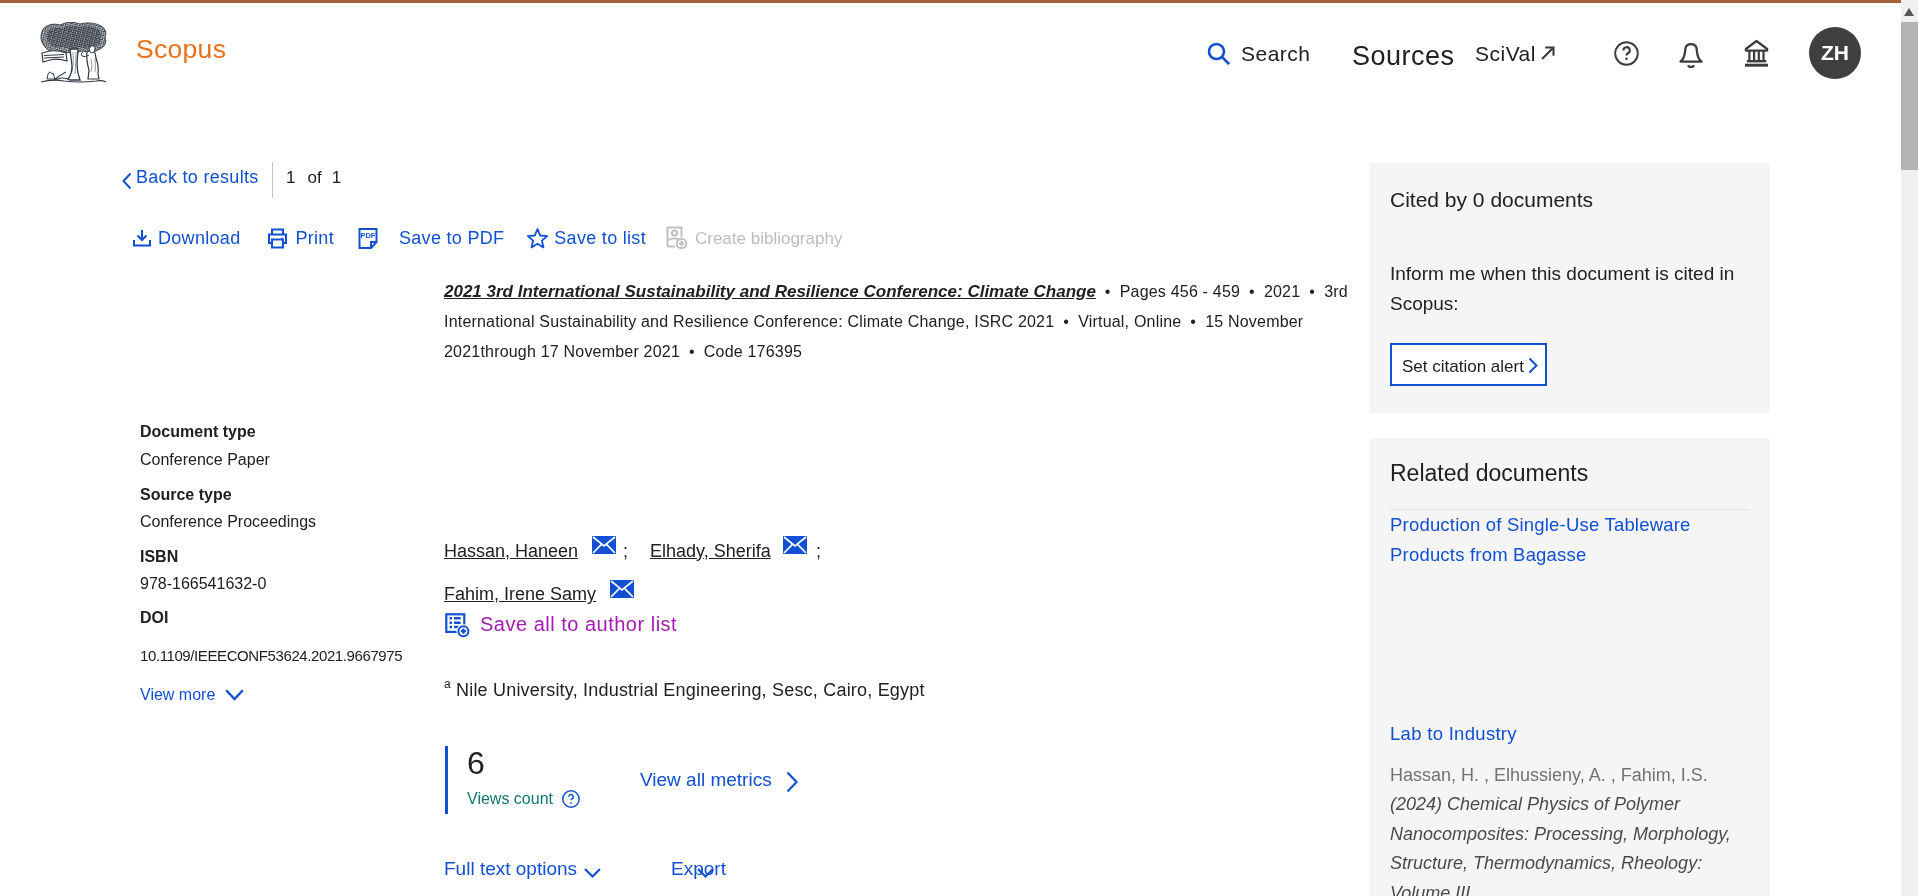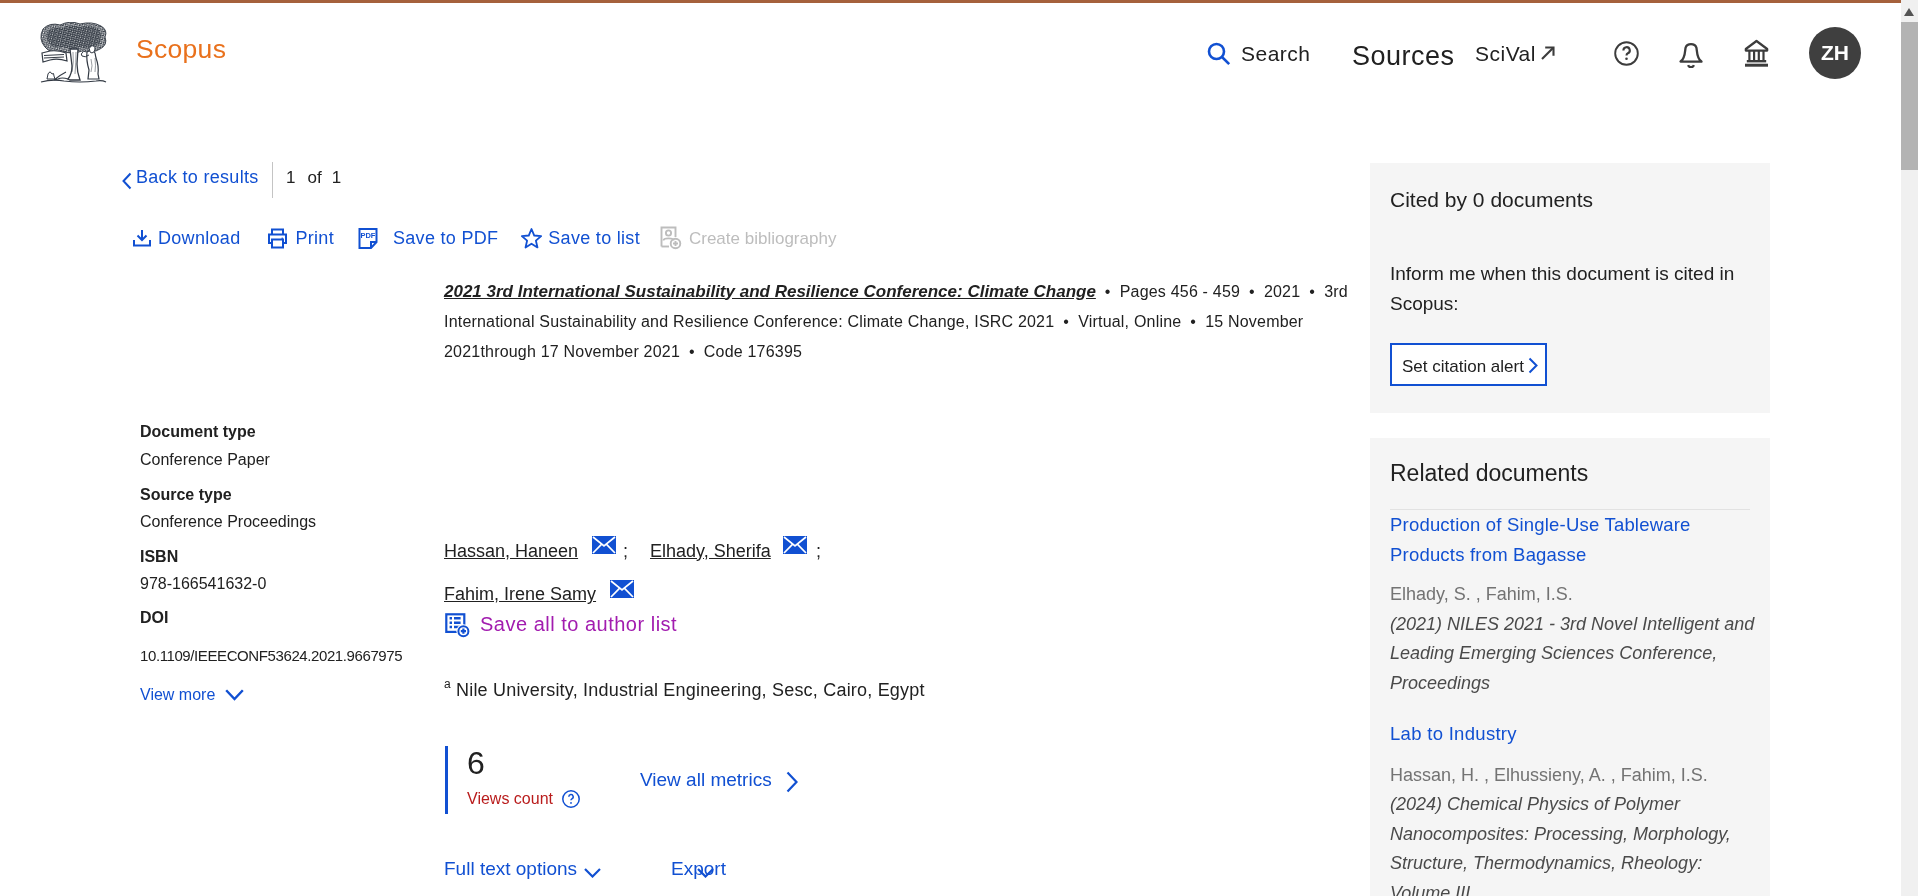--- a/index.html
+++ b/index.html
@@ -93,21 +93,21 @@
       <path d="M6 16 L3 16 L3 7.5 L20 7.5 L20 16 L17 16"></path>
       <rect x="6" y="12.5" width="11" height="8"></rect>
       <circle cx="16.2" cy="11.2" r="0.8" fill="#1150d2" stroke="none"></circle>
     </svg>
     <span class="blue" style="margin-left:6px;letter-spacing:0.3px;">Print</span>
     <svg style="margin-left:23px;" width="22" height="23" viewBox="0 0 22 23" fill="none" stroke="#1150d2" stroke-width="2">
       <path d="M2.5 2 L19.5 2 L19.5 15 L14 21 L2.5 21 Z"></path>
       <path d="M14 21 L14 15 L19.5 15"></path>
       <text x="3.4" y="10.8" font-size="7.5" font-weight="bold" fill="#1150d2" stroke="none" font-family="Liberation Sans">PDF</text>
     </svg>
-    <span class="blue" style="margin-left:14px;letter-spacing:0.3px;">Save to PDF</span>
+    <span class="blue" style="margin-left:20px;letter-spacing:0.3px;">Save to PDF</span>
     <svg style="margin-left:22px;" width="23" height="22" viewBox="0 0 24 24" fill="none" stroke="#1150d2" stroke-width="2">
       <path d="M12 2.2 L15 9.3 L22.5 9.9 L16.8 14.9 L18.5 22.3 L12 18.3 L5.5 22.3 L7.2 14.9 L1.5 9.9 L9 9.3 Z" stroke-linejoin="round"></path>
     </svg>
     <span class="blue" style="margin-left:5px;letter-spacing:0.3px;">Save to list</span>
     <svg style="margin-left:18px;" width="24" height="24" viewBox="0 0 24 24" fill="none" stroke="#bdbdbd" stroke-width="1.9">
       <path d="M3.5 20.5 L3.5 1.5 L17.5 1.5 L17.5 11"></path>
       <path d="M3.5 20.5 L11 20.5"></path>
       <circle cx="10.5" cy="7" r="2.6"></circle>
       <path d="M5.5 14.5 c0-2.8 10-2.8 10 0"></path>
       <circle cx="17.5" cy="17.5" r="4.8"></circle>
@@ -167,21 +167,21 @@
     <circle cx="18.4" cy="18.2" r="5" fill="#fff" stroke="#1150d2" stroke-width="2"></circle>
     <path d="M18.4 15.6 V20.8 M15.8 18.2 H21" stroke="#1150d2" stroke-width="2.2" fill="none"></path>
   </svg>
   <div class="abs" style="left:480px;top:613.6px;font-size:20px;letter-spacing:0.5px;color:#a21caf;">Save all to author list</div>
 
   <div class="abs" style="left:444px;top:677.5px;font-size:12px;color:#212121;">a</div>
   <div class="abs" style="left:456px;top:681.3px;font-size:18px;letter-spacing:0.2px;color:#212121;">Nile University, Industrial Engineering, Sesc, Cairo, Egypt</div>
 
   <div class="abs" style="left:445px;top:745.5px;width:3px;height:68px;background:#1150d2;"></div>
   <div class="abs" style="left:467px;top:746.9px;font-size:32px;color:#212121;">6</div>
-  <div class="abs" style="left:467px;top:790.5px;font-size:16px;color:#b91c1c;">Views count</div>
+  <div class="abs" style="left:467px;top:790.5px;font-size:16px;color:#0f766e;">Views count</div>
   <svg class="abs" style="left:562px;top:790px;" width="18" height="18" viewBox="0 0 18 18" fill="none" stroke="#1150d2" stroke-width="1.5">
     <circle cx="9" cy="9" r="8.2"></circle>
     <path d="M6.8 6.8 a2.2 2.2 0 1 1 3.1 2 c-.75 .4-.95 .75-.95 1.4"></path>
     <circle cx="9" cy="12.9" r="0.95" fill="#1150d2" stroke="none"></circle>
   </svg>
   <div class="abs blue" style="left:640px;top:770.3px;font-size:19px;">View all metrics</div>
   <svg class="abs" style="left:786px;top:771px;" width="12" height="22" viewBox="0 0 12 22" fill="none" stroke="#1150d2" stroke-width="2.2">
       <polyline points="1.5,1.5 10.5,11 1.5,20.5"></polyline>
     </svg>
 
@@ -202,24 +202,20 @@
       <svg style="position:absolute;left:136px;top:12px;" width="10" height="17" viewBox="0 0 10 17" fill="none" stroke="#1150d2" stroke-width="2">
           <polyline points="1.5,1.5 8.5,8.5 1.5,15.5"></polyline>
         </svg>
     </div>
   </div>
 
   <div class="abs" style="left:1370px;top:438px;width:400px;height:458px;background:#f5f5f5;line-height:normal;">
     <div style="position:absolute;left:20px;top:24.3px;font-size:23px;color:#212121;line-height:1;">Related documents</div>
     <div style="position:absolute;left:20px;top:71px;width:360px;border-top:1px solid #e2e2e2;"></div>
     <div class="blue" style="position:absolute;left:20px;top:72.4px;font-size:18.5px;letter-spacing:0.2px;line-height:30px;">Production of Single-Use Tableware<br>Products from Bagasse</div>
-    <div style="position:absolute;left:20px;top:142.2px;font-size:18px;line-height:29.5px;">
-      <span style="color:#737373;">Elhady, S. , Fahim, I.S.</span><br>
-      <span style="color:#4a4a4a;font-style:italic;">(2021) NILES 2021 - 3rd Novel Intelligent and<br>Leading Emerging Sciences Conference,<br>Proceedings</span>
-    </div>
     <div class="blue" style="position:absolute;left:20px;top:281.4px;font-size:18.5px;letter-spacing:0.3px;line-height:30px;">Lab to Industry</div>
     <div style="position:absolute;left:20px;top:322.7px;font-size:18px;line-height:29.5px;">
       <span style="color:#737373;">Hassan, H. , Elhussieny, A. , Fahim, I.S.</span><br>
       <span style="color:#4a4a4a;font-style:italic;">(2024) Chemical Physics of Polymer<br>Nanocomposites: Processing, Morphology,<br>Structure, Thermodynamics, Rheology:<br>Volume III</span>
     </div>
   </div>
 
   <div class="abs" style="left:1901px;top:0;width:17px;height:896px;background:#f0f0f0;">
     <div style="position:absolute;left:3px;top:8px;width:0;height:0;border-left:5.5px solid transparent;border-right:5.5px solid transparent;border-bottom:8px solid #545454;"></div>
     <div style="position:absolute;left:0;top:22px;width:17px;height:148px;background:#b3b3b3;"></div>

